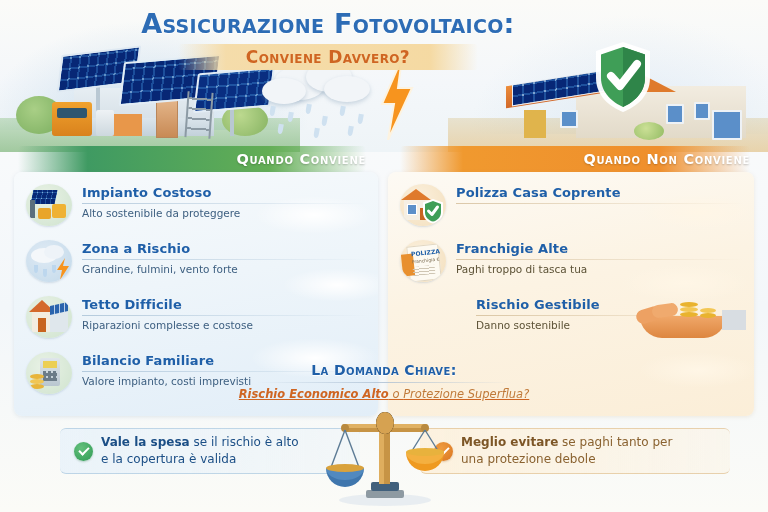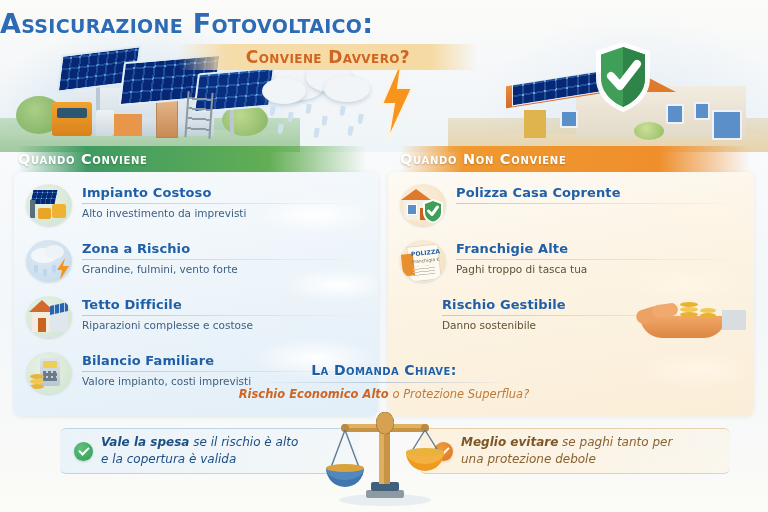--- a/index.html
+++ b/index.html
@@ -22,21 +22,21 @@
   .hero-hillL{position:absolute;left:-20px;top:20px;width:330px;height:110px;
     background:radial-gradient(ellipse at 50% 100%,rgba(166,200,226,.55),rgba(166,200,226,0) 70%);}
   .hero-hillR{position:absolute;right:-30px;top:14px;width:330px;height:120px;
     background:radial-gradient(ellipse at 50% 100%,rgba(206,224,240,.5),rgba(206,224,240,0) 70%);}
   .hero-groundL{position:absolute;left:0;bottom:0;width:300px;height:34px;
     background:linear-gradient(180deg,rgba(148,196,140,.45),rgba(120,178,112,.65));}
   .hero-groundR{position:absolute;right:0;bottom:0;width:320px;height:34px;
     background:linear-gradient(180deg,rgba(214,190,130,.35),rgba(226,178,96,.5));}
 
   
-  .title-wrap{position:absolute;left:0;top:8px;width:656px;z-index:9;}
+  .title-wrap{position:absolute;left:0;top:8px;width:656px;text-align:center;z-index:9;}
   .title{
     font-size:27px;font-weight:bold;color:#2d6cb5;letter-spacing:.3px;
     font-variant:small-caps;text-transform:capitalize;
     text-shadow:0 1px 0 rgba(255,255,255,.85);
     font-family:"DejaVu Sans", sans-serif;
   }
   .subtitle-band{
     margin:5px auto 4px;width:300px;height:26px;border-radius:4px;
     background:linear-gradient(90deg,rgba(246,226,186,0) 0%,rgba(245,219,166,.95) 16%,rgba(245,216,158,.95) 84%,rgba(246,226,186,0) 100%);
     display:flex;align-items:center;justify-content:center;
@@ -95,21 +95,21 @@
     background:linear-gradient(180deg,#ec8c3a,#d2692a);}
   .h-panel{position:absolute;left:-4px;top:18px;width:104px;height:20px;transform:skewY(-9deg);
     background:repeating-linear-gradient(90deg,#2a64ad 0 9px,#b6cde6 9px 11px),
                repeating-linear-gradient(0deg,#2a64ad 0 8px,#b6cde6 8px 10px);
     background-blend-mode:multiply;border:1px solid #e8eef5;}
   .h-win{position:absolute;background:#5b8fc9;border:2px solid #eef2f6;border-radius:1px;}
   .h-door{position:absolute;left:8px;top:52px;width:22px;height:28px;background:#e0b44c;}
   .shield-hero{position:absolute;left:76px;top:-18px;width:62px;height:74px;z-index:7;}
 
   
-  .banner{position:absolute;top:146px;height:26px;display:flex;align-items:center;justify-content:flex-start;}
+  .banner{position:absolute;top:146px;height:26px;display:flex;align-items:center;justify-content:flex-end;}
   .banner span{color:#ffffff;font-size:14.5px;font-weight:bold;letter-spacing:.7px;
     font-variant:small-caps;text-transform:capitalize;
     text-shadow:0 1px 2px rgba(0,0,0,.22);font-family:"DejaVu Sans", sans-serif;}
   .banner-left{left:18px;width:348px;border-radius:4px;
     background:linear-gradient(90deg,rgba(108,176,120,0) 0%,#3f9a62 20%,#63ae55 72%,rgba(150,196,112,0) 100%);}
   .banner-right{left:400px;width:350px;border-radius:4px;
     background:linear-gradient(90deg,rgba(246,176,92,0) 0%,#f0992f 18%,#ef8f2c 74%,rgba(246,190,120,0) 100%);}
 
   
   .panel{position:absolute;top:172px;height:244px;border-radius:8px;overflow:hidden;}
@@ -135,35 +135,35 @@
   .rrule-r{background:linear-gradient(90deg,rgba(205,180,140,.7),rgba(205,180,140,0));}
   .rdesc{font-size:10.5px;color:#3d5f80;font-family:"DejaVu Sans", sans-serif;white-space:nowrap;}
   .rdesc-r{color:#5c5236;}
 
   
   .qband{position:absolute;left:238px;top:362px;width:292px;text-align:center;z-index:8;}
   .qtitle{font-size:14px;font-weight:bold;color:#1f5fa8;letter-spacing:.4px;
     font-variant:small-caps;text-transform:capitalize;font-family:"DejaVu Sans", sans-serif;
     text-shadow:0 1px 0 rgba(255,255,255,.9);}
   .qrule{height:1px;margin:4px 18px;background:linear-gradient(90deg,rgba(170,190,210,0),rgba(170,190,210,.8),rgba(170,190,210,0));}
-  .qsub{font-size:11.5px;font-style:italic;color:#cf6522;font-weight:bold;font-family:"DejaVu Sans", sans-serif;}
+  .qsub{font-size:11.5px;font-style:italic;color:#cf6522;font-weight:bold;font-family:"DejaVu Sans", sans-serif;text-decoration:underline;}
   .qsub em{font-weight:normal;color:#c07a3a;}
 
   
   .concl{position:absolute;top:428px;height:46px;border-radius:6px;display:flex;align-items:center;padding-left:14px;box-sizing:border-box;}
   .concl-left{left:60px;width:300px;background:linear-gradient(90deg,rgba(233,242,249,.92),rgba(233,242,249,.35));
     border-top:1px solid rgba(170,200,222,.7);border-bottom:1px solid rgba(170,200,222,.7);}
   .concl-right{left:420px;width:310px;background:linear-gradient(90deg,rgba(252,240,220,.92),rgba(252,240,220,.35));
     border-top:1px solid rgba(224,192,145,.7);border-bottom:1px solid rgba(224,192,145,.7);}
   .tick{width:19px;height:19px;border-radius:50%;flex:0 0 19px;margin-right:8px;position:relative;}
   .tick-g{background:radial-gradient(circle at 38% 32%,#64c07c,#2f9a54);box-shadow:0 1px 2px rgba(40,120,70,.3);}
   .tick-o{background:radial-gradient(circle at 38% 32%,#ef9b40,#d9751f);box-shadow:0 1px 2px rgba(160,95,25,.3);}
   .tick:after{content:"";position:absolute;left:5px;top:5px;width:8px;height:4px;
     border-left:2.2px solid #fff;border-bottom:2.2px solid #fff;transform:rotate(-45deg);}
-  .ctext{font-size:12px;font-style:italic;line-height:1.45;font-family:"DejaVu Sans", sans-serif;}
+  .ctext{font-size:12px;line-height:1.45;font-family:"DejaVu Sans", sans-serif;}
   .ctext-l{color:#1c4f86;}
   .ctext-l b{font-weight:bold;}
   .ctext-r{color:#8a6230;}
   .ctext-r b{font-weight:bold;color:#7d5626;}
 
   
   .scales{position:absolute;left:322px;top:408px;width:126px;height:100px;z-index:9;}
 </style>
 </head>
 <body>
@@ -261,21 +261,21 @@
       <div class="row">
         <div class="badge badge-l">
           <div style="position:absolute;left:6px;top:6px;width:24px;height:14px;transform:skewX(-12deg);background:repeating-linear-gradient(90deg,#2a64ad 0 4px,#b8cfe8 4px 5px),repeating-linear-gradient(0deg,#2a64ad 0 5px,#b8cfe8 5px 6px);background-blend-mode:multiply;"></div>
           <div style="position:absolute;left:26px;top:20px;width:14px;height:14px;background:#efb233;border-radius:2px;"></div>
           <div style="position:absolute;left:12px;top:24px;width:13px;height:11px;background:#e9a52a;border-radius:2px;"></div>
           <div style="position:absolute;left:4px;top:16px;width:5px;height:18px;background:#5a6f7d;"></div>
         </div>
         <div class="rtext">
           <div class="rtitle">Impianto Costoso</div>
           <div class="rrule"></div>
-          <div class="rdesc">Alto investimento da imprevisti</div>
+          <div class="rdesc">Alto sostenibile da proteggere</div>
         </div>
       </div>
 
       <div class="row">
         <div class="badge badge-l2">
           <div style="position:absolute;left:5px;top:8px;width:26px;height:15px;border-radius:50%;background:#f4f7fa;"></div>
           <div style="position:absolute;left:18px;top:5px;width:20px;height:14px;border-radius:50%;background:#eef3f8;"></div>
           <div style="position:absolute;left:8px;top:25px;width:4px;height:8px;border-radius:0 0 50% 50%;background:#bdd7ee;"></div>
           <div style="position:absolute;left:17px;top:29px;width:4px;height:8px;border-radius:0 0 50% 50%;background:#bdd7ee;"></div>
           <div style="position:absolute;left:26px;top:25px;width:4px;height:8px;border-radius:0 0 50% 50%;background:#bdd7ee;"></div>
@@ -358,21 +358,21 @@
           <div style="position:absolute;left:12px;top:18px;width:28px;font-size:4.5px;color:#7a6a50;transform:rotate(-6deg);font-family:'DejaVu Sans',sans-serif;">Franchigia €</div>
           <div style="position:absolute;left:13px;top:26px;width:22px;height:9px;transform:rotate(-6deg);background:repeating-linear-gradient(0deg,#cfc6b4 0 1px,transparent 1px 3px);"></div>
         </div>
         <div class="rtext">
           <div class="rtitle">Franchigie Alte</div>
           <div class="rrule rrule-r"></div>
           <div class="rdesc rdesc-r">Paghi troppo di tasca tua</div>
         </div>
       </div>
 
-      <div class="row" style="padding-left:54px;">
+      <div class="row" style="padding-left:88px;">
         <div class="rtext">
           <div class="rtitle">Rischio Gestibile</div>
           <div class="rrule rrule-r"></div>
           <div class="rdesc rdesc-r">Danno sostenibile</div>
         </div>
       </div>
 
     </div>
 
     <div style="position:absolute;left:242px;top:124px;width:120px;height:52px;">

